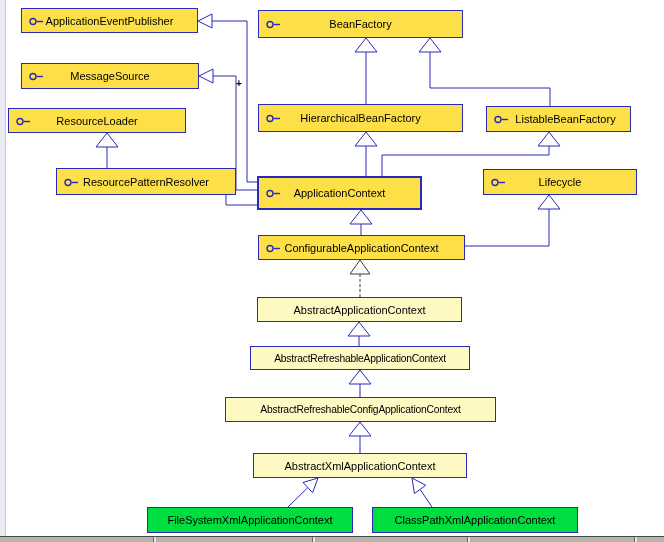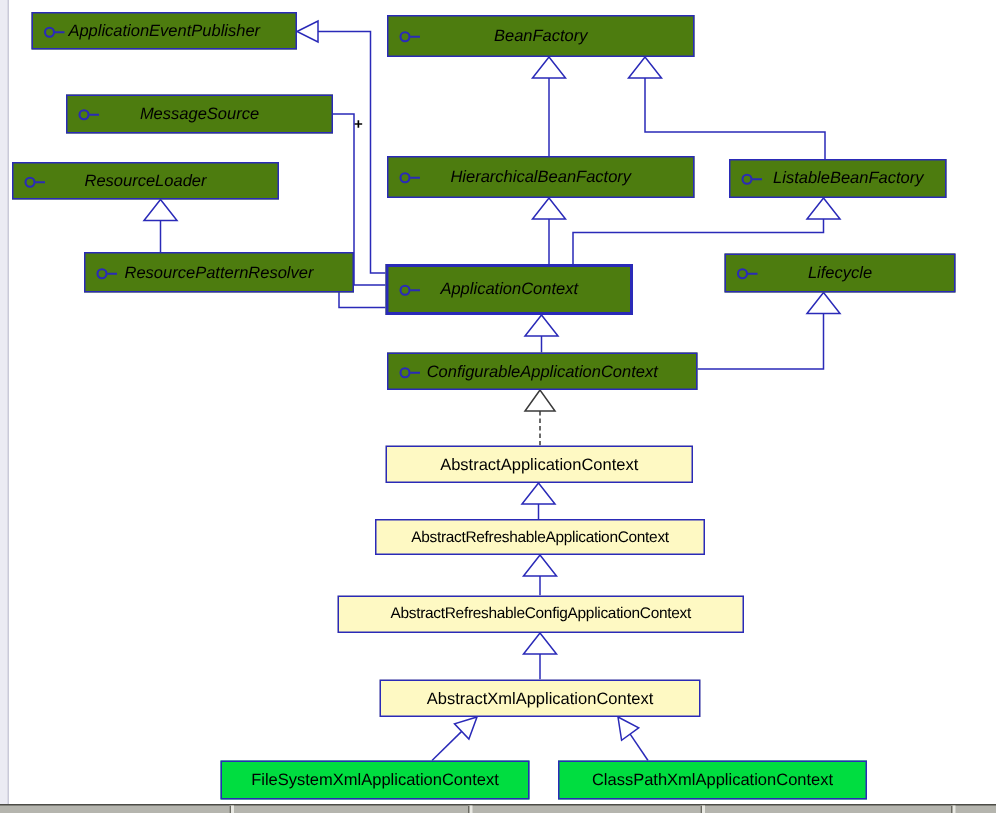--- a/index.html
+++ b/index.html
@@ -12,31 +12,31 @@
   .gutter {
     position:absolute; left:0; top:0; width:5px; height:536px;
     background:#ebebf3; border-right:1px solid #c9c9d8; z-index:0;
   }
   .node {
     position:absolute; z-index:2; box-sizing:border-box;
     border:1px solid #2a2ab8;
     display:flex; align-items:center; justify-content:center;
     font-size:11px; color:#000; white-space:nowrap; overflow:hidden;
   }
-  .node.iface   { background:#4d7c0f;font-style:italic; }
+  .node.iface   { background:#fde047; }
   .node.abst    { background:#fef9c3; }
   .node.conc    { background:#00dd40; }
   .node.bold    { border-width:2px; }
   .lolli { position:absolute; left:7px; top:50%; margin-top:-4px; width:15px; height:9px; }
   .lbl   { pointer-events:none; }
 
   
   #n-aep   { left:21px;  top:8px;   width:177px; height:25px; }
   #n-bf    { left:258px; top:10px;  width:205px; height:28px; }
-  #n-ms    { left:21px;  top:63px;  width:178px; height:26px;margin-left:23px; }
+  #n-ms    { left:21px;  top:63px;  width:178px; height:26px; }
   #n-rl    { left:8px;  top:108px; width:178px; height:25px; }
   #n-rpr   { left:20px;  top:168px; width:180px; height:27px;margin-left:36px; }
   #n-hbf   { left:258px; top:104px; width:205px; height:28px; }
   #n-lbf   { left:486px; top:106px; width:145px; height:26px;padding-left:14px; }
   #n-ac    { left:257px; top:176px; width:165px; height:34px; }
   #n-lc    { left:483px; top:169px; width:154px; height:26px; }
   #n-cac   { left:258px; top:235px; width:207px; height:25px; }
   #n-aac   { left:257px; top:297px; width:205px; height:25px; }
   #n-arac  { left:250px; top:346px; width:220px; height:24px; }
   #n-arcac { left:225px; top:397px; width:271px; height:25px; }

